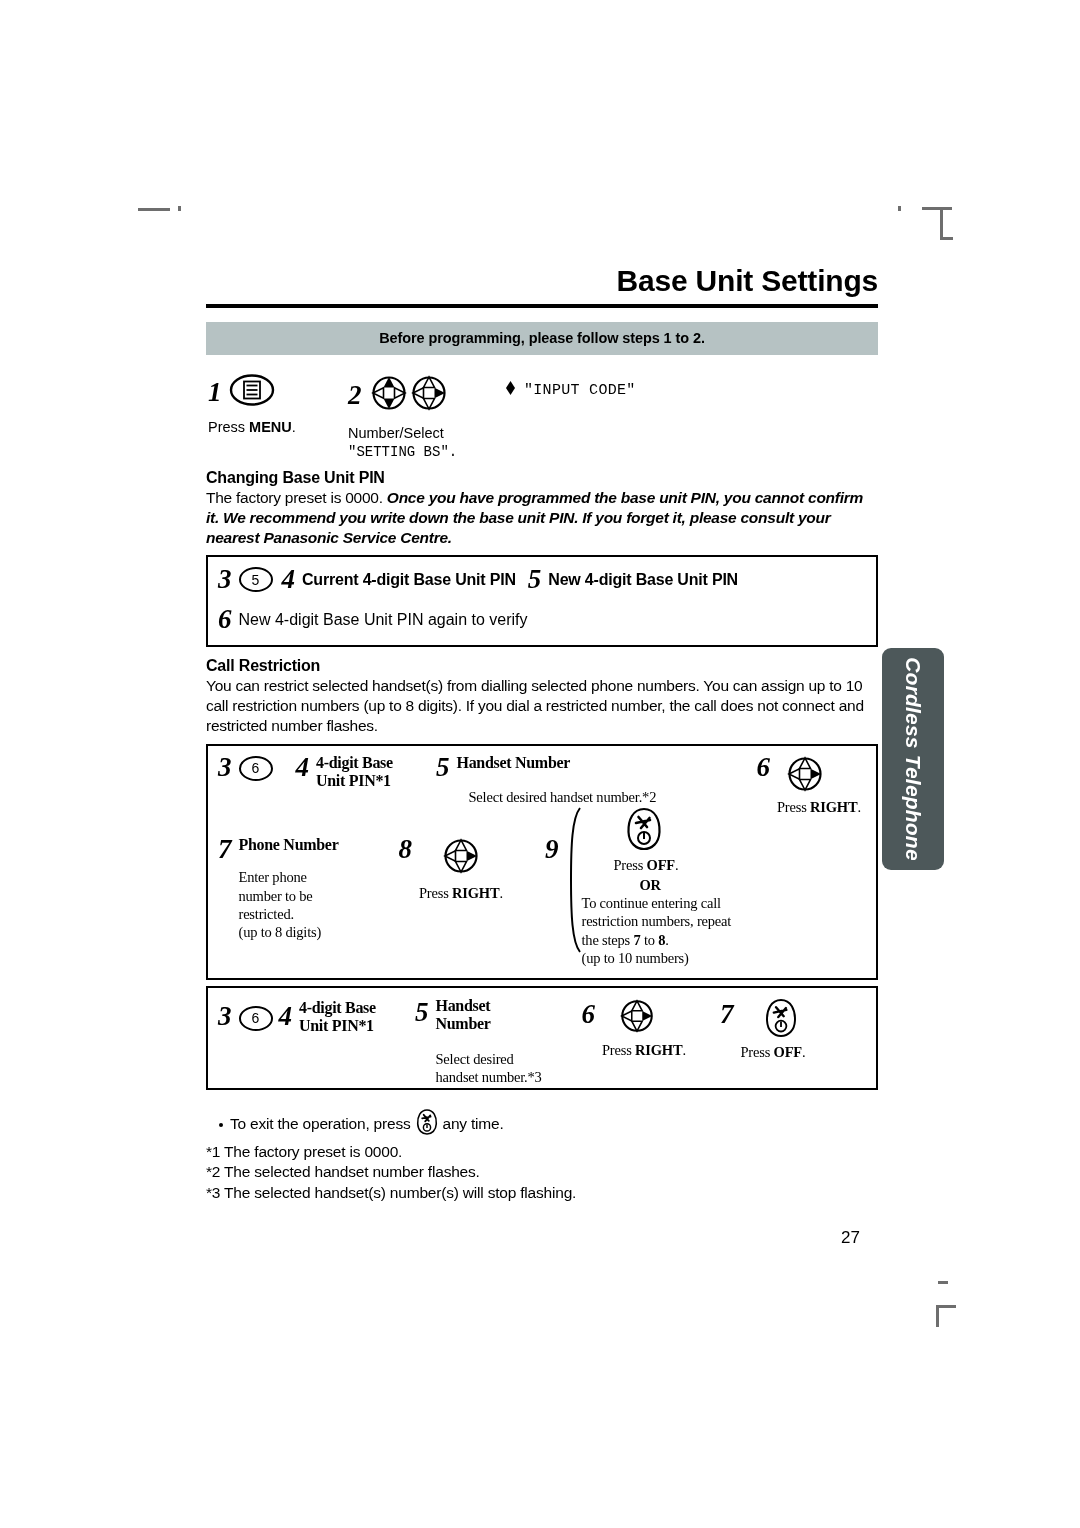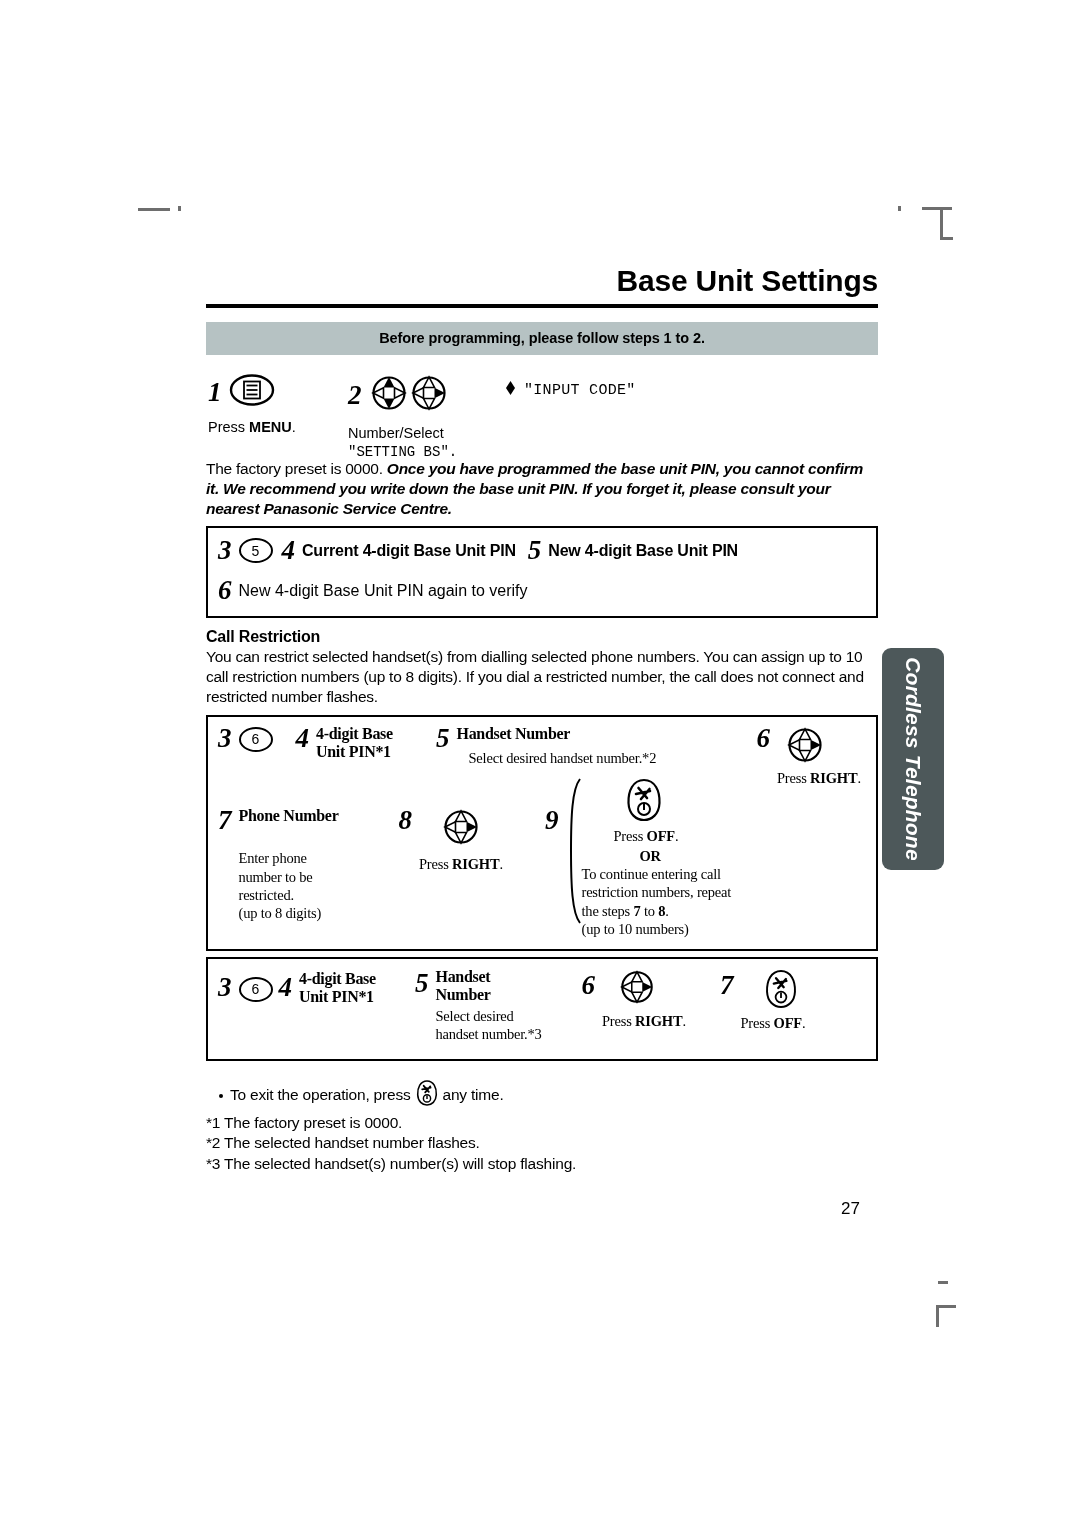--- a/index.html
+++ b/index.html
@@ -285,20 +285,21 @@
       <span class="ico">
         <svg width="13" height="18" viewBox="0 0 13 18">
           <path d="M6.5 2 L11 9 L6.5 16 L2 9 Z" fill="#000"></path>
         </svg>
       </span>
       <span class="code">"INPUT CODE"</span>
     </div>
 
   </div>
 
+  <h2 class="sec">Changing Base Unit PIN</h2>
   <p class="body"><span>The factory preset is 0000. </span><b>Once you have programmed the base unit PIN, you cannot confirm it. We recommend you write down the base unit PIN. If you forget it, please consult your nearest Panasonic Service Centre.</b></p>
 
   <div class="box pin-box">
     <div class="pin-line">
       <span class="stepnum">3</span>
       <span class="circnum">5</span>
       <span class="stepnum">4</span>
       <span class="t">Current 4-digit Base Unit PIN</span>
       <span class="stepnum" style="padding-left:12px">5</span>
       <span class="t">New 4-digit Base Unit PIN</span>
@@ -321,21 +322,21 @@
 
       <span class="stepnum" style="padding-left:14px">4</span>
       <span class="col" style="width:120px">
         <span class="hdr" style="display:block">4-digit Base</span>
         <span class="hdr" style="display:block">Unit PIN*1</span>
       </span>
 
       <span class="stepnum">5</span>
       <span class="col" style="width:300px">
         <span class="hdr" style="display:block">Handset Number</span>
-        <span class="sub" style="display:block;margin-top:6px;margin-left:12px">Select desired handset number.*2</span>
+        <span class="sub" style="display:block;margin-top:16px;margin-left:12px">Select desired handset number.*2</span>
       </span>
 
       <span class="stepnum">6</span>
       <span class="col">
         <span class="ico" style="display:block;margin-left:8px">
           <svg width="40" height="40" viewBox="0 0 40 40">
             <circle cx="20" cy="20" r="15.5" fill="none" stroke="#000" stroke-width="2.2"></circle>
             <polygon points="20,4 14.5,14.5 25.5,14.5" fill="none" stroke="#000" stroke-width="1.6"></polygon>
             <polygon points="20,36 14.5,25.5 25.5,25.5" fill="none" stroke="#000" stroke-width="1.6"></polygon>
             <polygon points="4,20 14.5,14.8 14.5,25.2" fill="none" stroke="#000" stroke-width="1.6"></polygon>
@@ -345,21 +346,21 @@
         <span class="sub" style="display:block;white-space:nowrap"><span>Press </span><b>RIGHT</b><span>.</span></span>
       </span>
 
     </div>
 
     <div class="cr-bottom">
 
       <span class="stepnum">7</span>
       <span class="col" style="width:160px">
         <span class="hdr" style="display:block">Phone Number</span>
-        <span class="sub" style="display:block;margin-top:24px">Enter phone</span>
+        <span class="sub" style="display:block;margin-top:14px">Enter phone</span>
         <span class="sub" style="display:block">number to be</span>
         <span class="sub" style="display:block">restricted.</span>
         <span class="sub" style="display:block">(up to 8 digits)</span>
       </span>
 
       <span class="stepnum">8</span>
       <span class="col" style="width:126px">
         <span class="ico" style="display:block;margin-left:22px">
           <svg width="40" height="40" viewBox="0 0 40 40">
             <circle cx="20" cy="20" r="15.5" fill="none" stroke="#000" stroke-width="2.2"></circle>
@@ -408,21 +409,21 @@
       <span class="stepnum" style="margin-top:6px">4</span>
       <span class="col" style="width:116px;margin-top:2px">
         <span class="hdr" style="display:block">4-digit Base</span>
         <span class="hdr" style="display:block">Unit PIN*1</span>
       </span>
 
       <span class="stepnum" style="margin-top:2px">5</span>
       <span class="col" style="width:146px">
         <span class="hdr" style="display:block">Handset</span>
         <span class="hdr" style="display:block">Number</span>
-        <span class="sub" style="display:block;margin-top:2px">Select desired</span>
+        <span class="sub" style="display:block;margin-top:16px">Select desired</span>
         <span class="sub" style="display:block">handset number.*3</span>
       </span>
 
       <span class="stepnum" style="margin-top:4px">6</span>
       <span class="col" style="width:118px">
         <span class="ico" style="display:block;margin-left:16px">
           <svg width="38" height="38" viewBox="0 0 40 40">
             <circle cx="20" cy="20" r="15.5" fill="none" stroke="#000" stroke-width="2.2"></circle>
             <polygon points="20,4 14.5,14.5 25.5,14.5" fill="none" stroke="#000" stroke-width="1.6"></polygon>
             <polygon points="20,36 14.5,25.5 25.5,25.5" fill="none" stroke="#000" stroke-width="1.6"></polygon>

